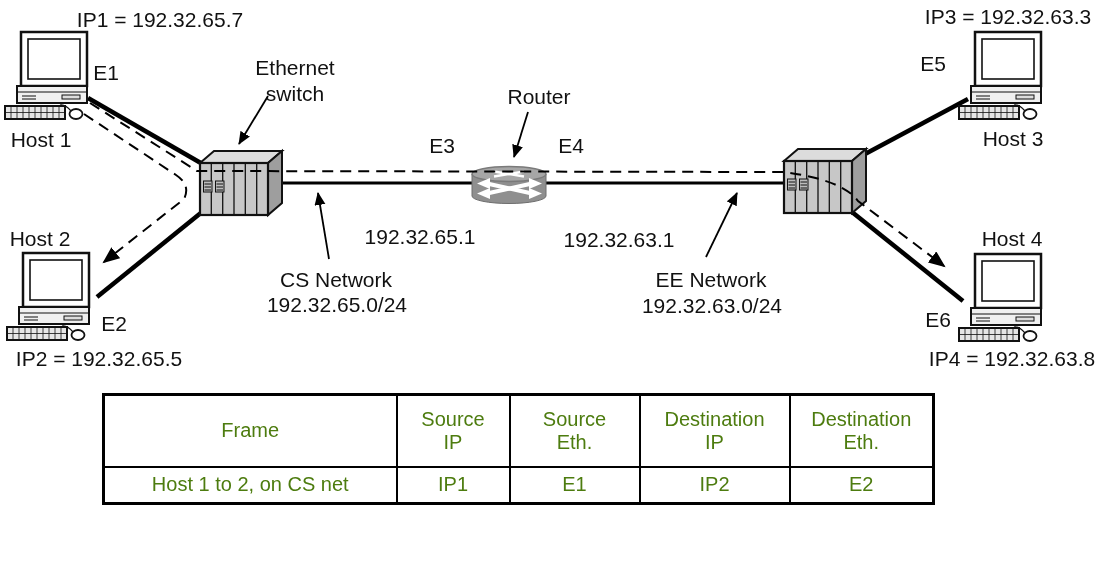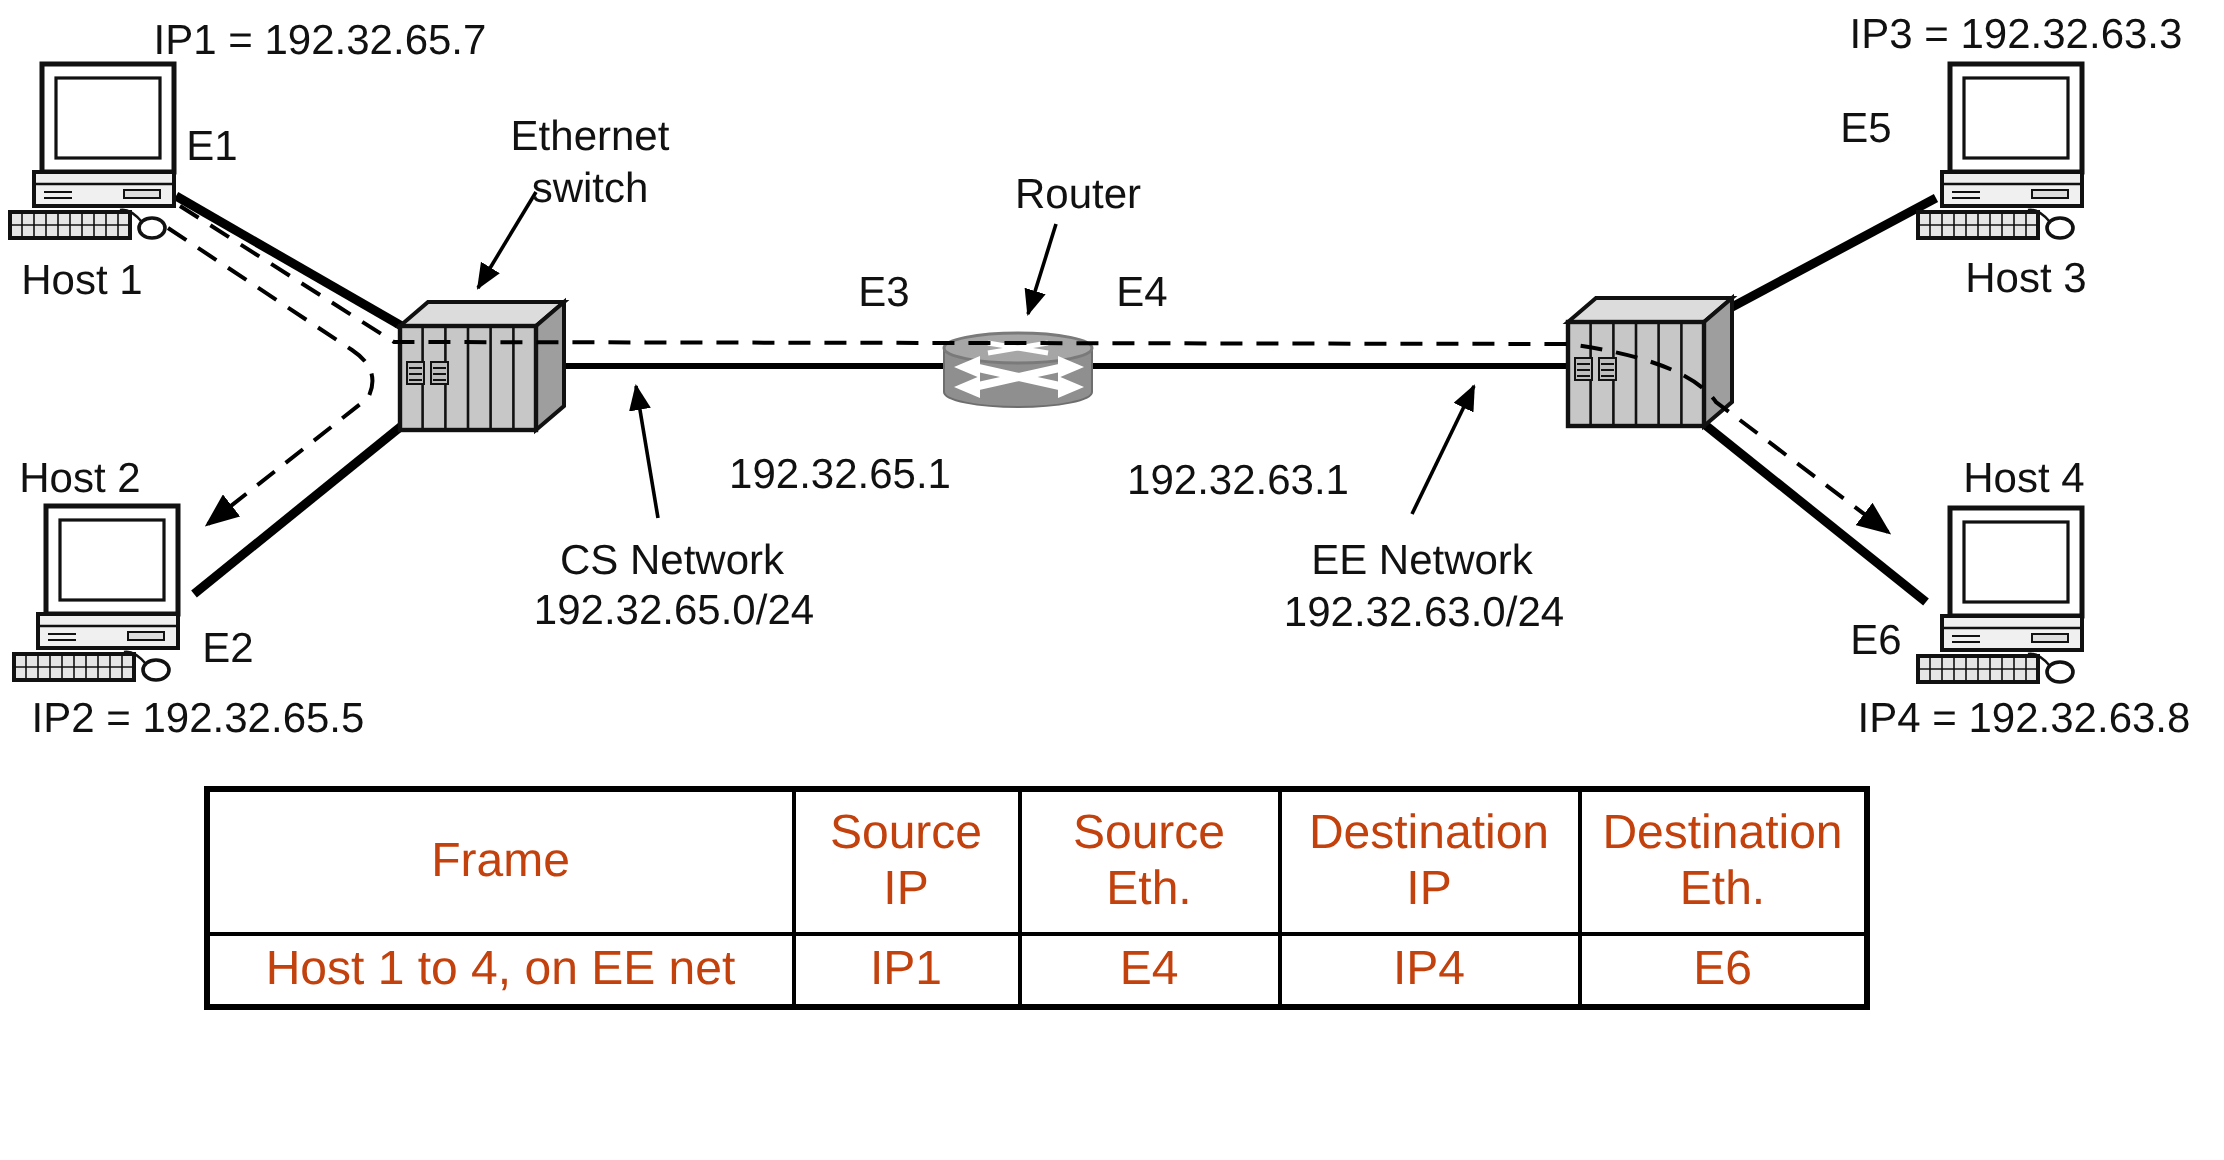--- a/index.html
+++ b/index.html
@@ -18,22 +18,22 @@
   }
   
   #frame-table-wrap{
     position:absolute;left:102px;top:393px;
   }
   table.frame-table{
     border-collapse:collapse;
     table-layout:fixed;
     width:830px;
     background:#ffffff;
-    font-size:24px;
-    color:#c2410c;
+    font-size:20px;
+    color:#4d7c0f;
   }
   table.frame-table th, table.frame-table td{
     border:2px solid #000000;
     text-align:center;
     vertical-align:middle;
     padding:0;
     font-weight:normal;
     white-space:pre-line;
     line-height:1.15;
   }
@@ -187,23 +187,23 @@
           <th>Source
 Eth.</th>
           <th>Destination
 IP</th>
           <th>Destination
 Eth.</th>
         </tr>
       </thead>
       <tbody>
         <tr>
-          <td>Host 1 to 4, on EE net</td>
+          <td>Host 1 to 2, on CS net</td>
           <td>IP1</td>
-          <td>E4</td>
-          <td>IP4</td>
-          <td>E6</td>
+          <td>E1</td>
+          <td>IP2</td>
+          <td>E2</td>
         </tr>
       </tbody>
     </table>
   </div>
 
 </div>
 
 </body></html>

